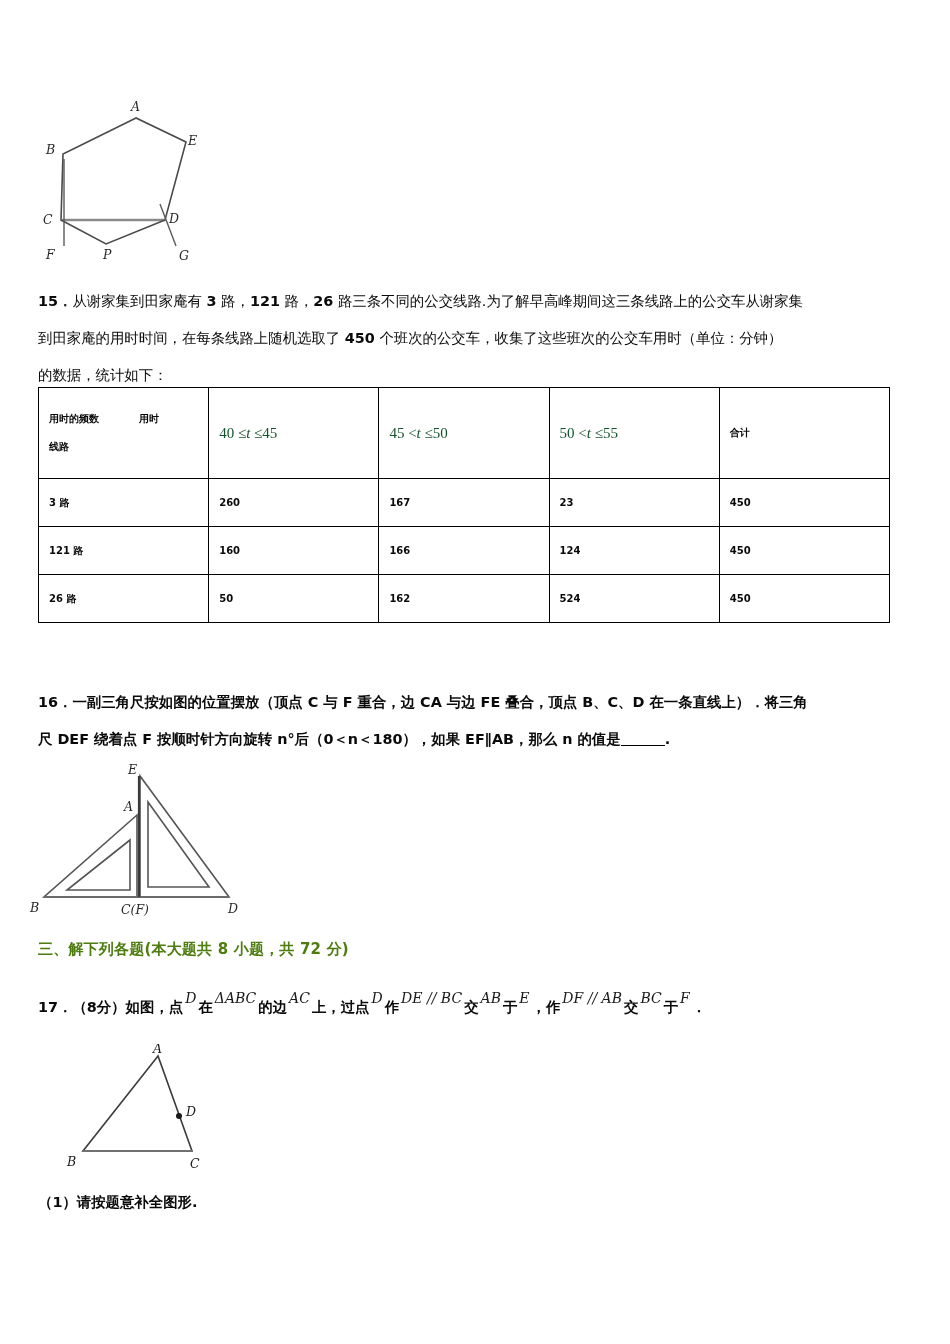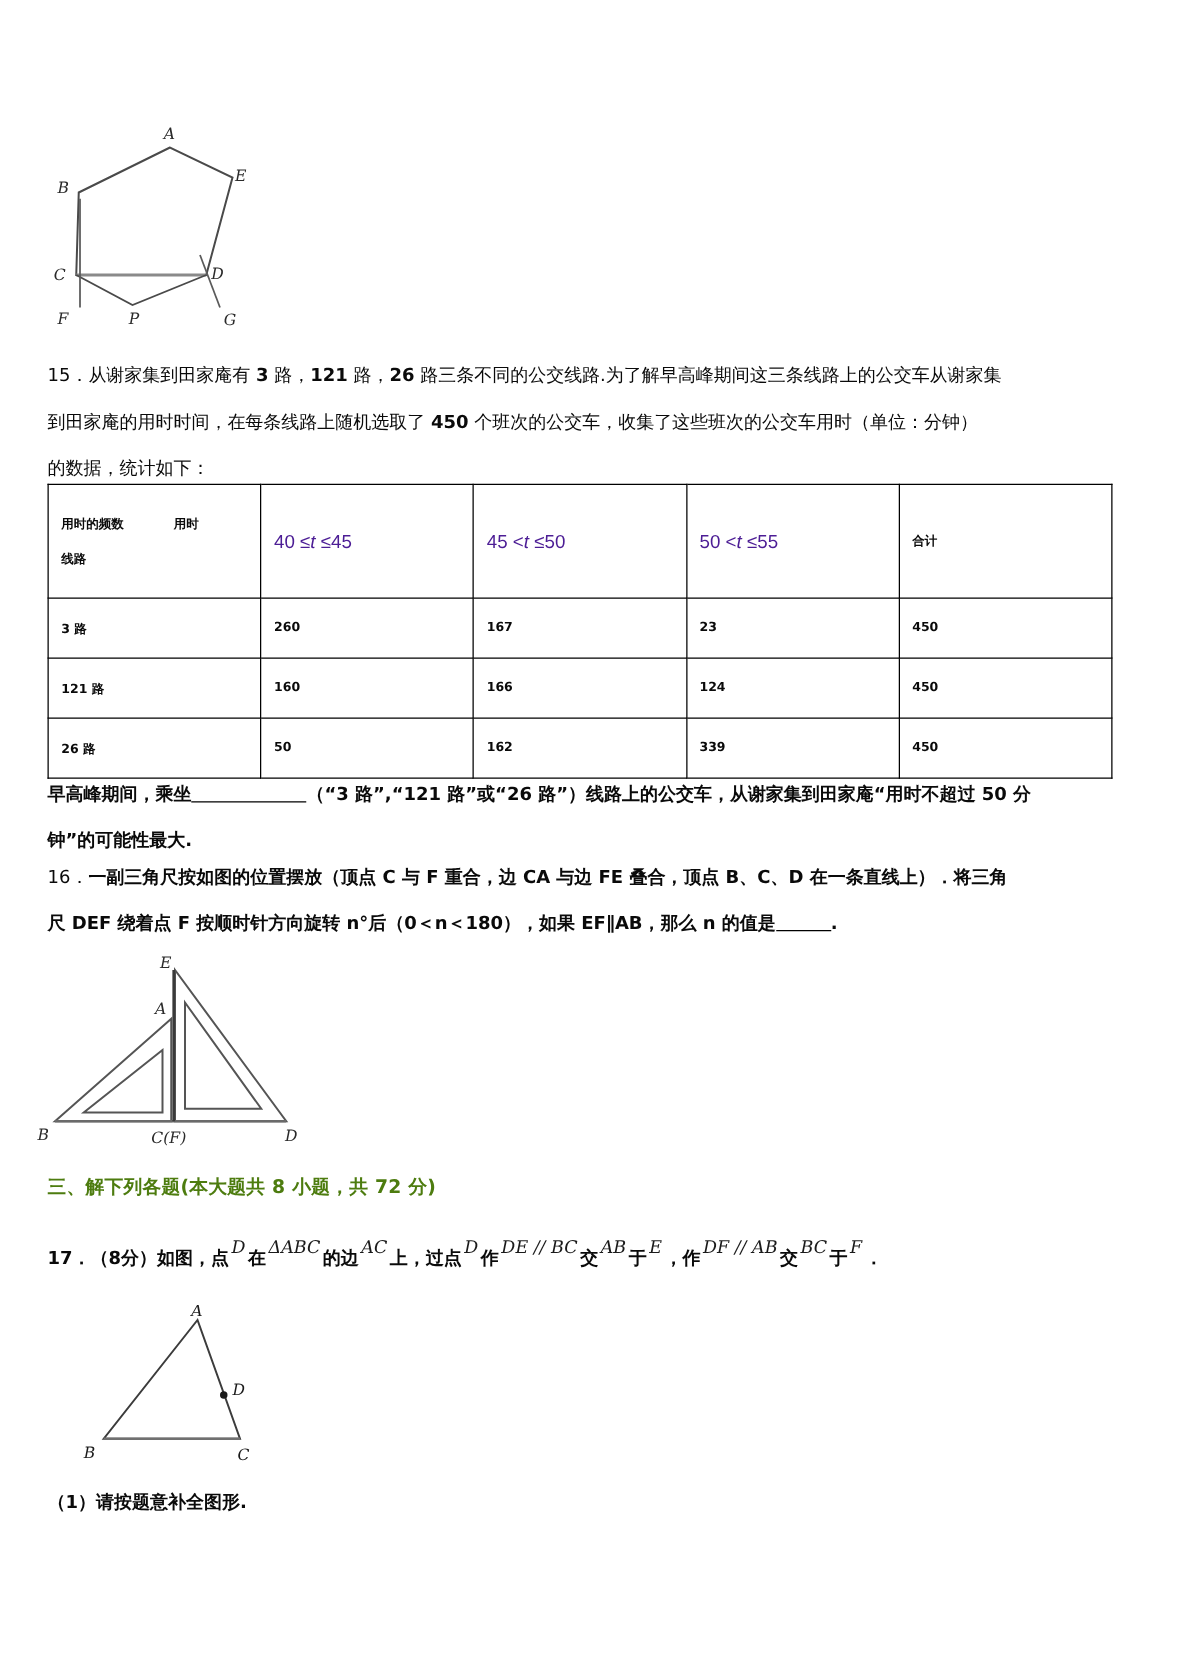--- a/index.html
+++ b/index.html
@@ -32,21 +32,21 @@
   
   .qblock {
     position: absolute;
     font-family: "DejaVu Sans", "Liberation Sans", sans-serif;
     font-size: 14.4px;
     line-height: 37px;
     color: #0a0a0a;
     text-align: justify;
   }
   .qnum {
-    font-weight: normal;
+    font-weight: bold;
     margin-top: 10px;
   }
   .b { font-weight: bold; }
 
   
   #q15-text {
     left: 38px;
     top: 283px;
     width: 880px;
   }
@@ -64,23 +64,23 @@
   #freq-table td {
     border: 1.6px solid #000;
     padding: 0 10px;
     vertical-align: middle;
     font-size: 10px;
     font-weight: bold;
     color: #0a0a0a;
   }
   #freq-table td.rangecell {
     font-weight: normal;
-    font-family: Liberation Sans, sans-serif;
+    font-family: Liberation Serif, serif;
     font-size: 15px;
-    color: #4c1d95;
+    color: #14532d;
   }
   #freq-table tr.hrow td { height: 90px; }
   #freq-table tr.drow td { height: 47px; }
   .hdr-top {
     display: block;
     margin-bottom: 14px;
   }
   .hdr-top .sp { display: inline-block; width: 40px; }
   .hdr-bot { display: block; }
   .ital { font-style: italic; }
@@ -215,30 +215,26 @@
         <td>121 路</td>
         <td>160</td>
         <td>166</td>
         <td>124</td>
         <td>450</td>
       </tr>
       <tr class="drow">
         <td>26 路</td>
         <td>50</td>
         <td>162</td>
-        <td>339</td>
+        <td>524</td>
         <td>450</td>
       </tr>
     </tbody>
   </table>
 
-  <div class="qblock" id="q15-answer">
-    <div class="line"><span class="b">早高峰期间，乘坐</span><span class="blank-ul"></span><span class="b">（“3 路”,“121 路”或“26 路”）线路上的公交车，从谢家集到田家庵“用时不超过 50 分</span></div>
-    <div class="line b">钟”的可能性最大.</div>
-  </div>
 
   <div class="qblock" id="q16-text">
     <div class="line b"><span class="qnum">16．</span><span>一副三角尺按如图的位置摆放（顶点 C 与 F 重合，边 CA 与边 FE 叠合，顶点 B、C、D 在一条直线上）．将三角</span></div>
     <div class="line b"><span>尺 DEF 绕着点 F 按顺时针方向旋转 n°后（0＜n＜180），如果 EF∥AB，那么 n 的值是</span><span class="blank-short"></span><span>.</span></div>
   </div>
 
   <div class="fig" id="fig-rulers" style="left:24px; top:762px;">
     <svg width="240" height="165" viewBox="0 0 240 165">
       <g fill="none" stroke="#555555" stroke-width="1.6">
 

